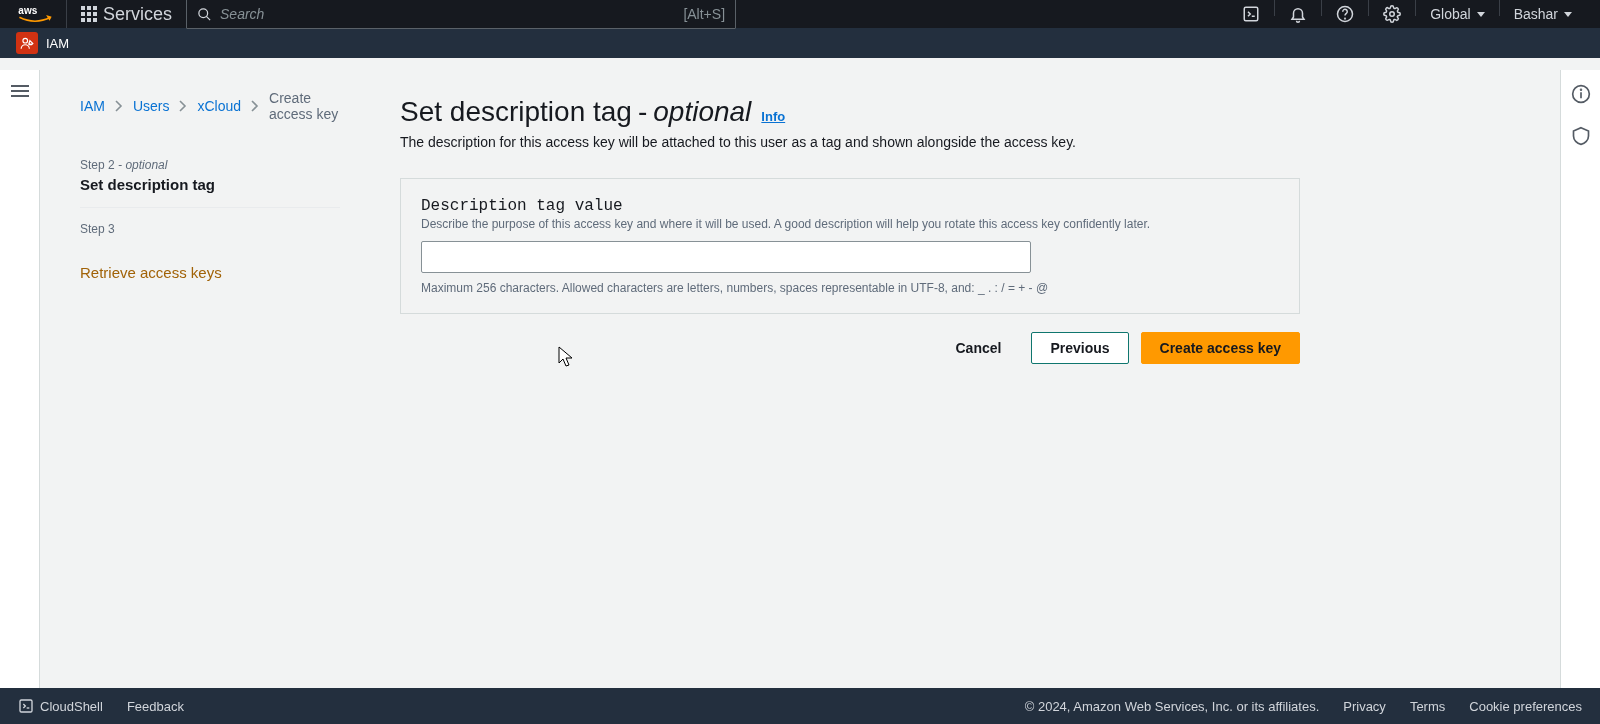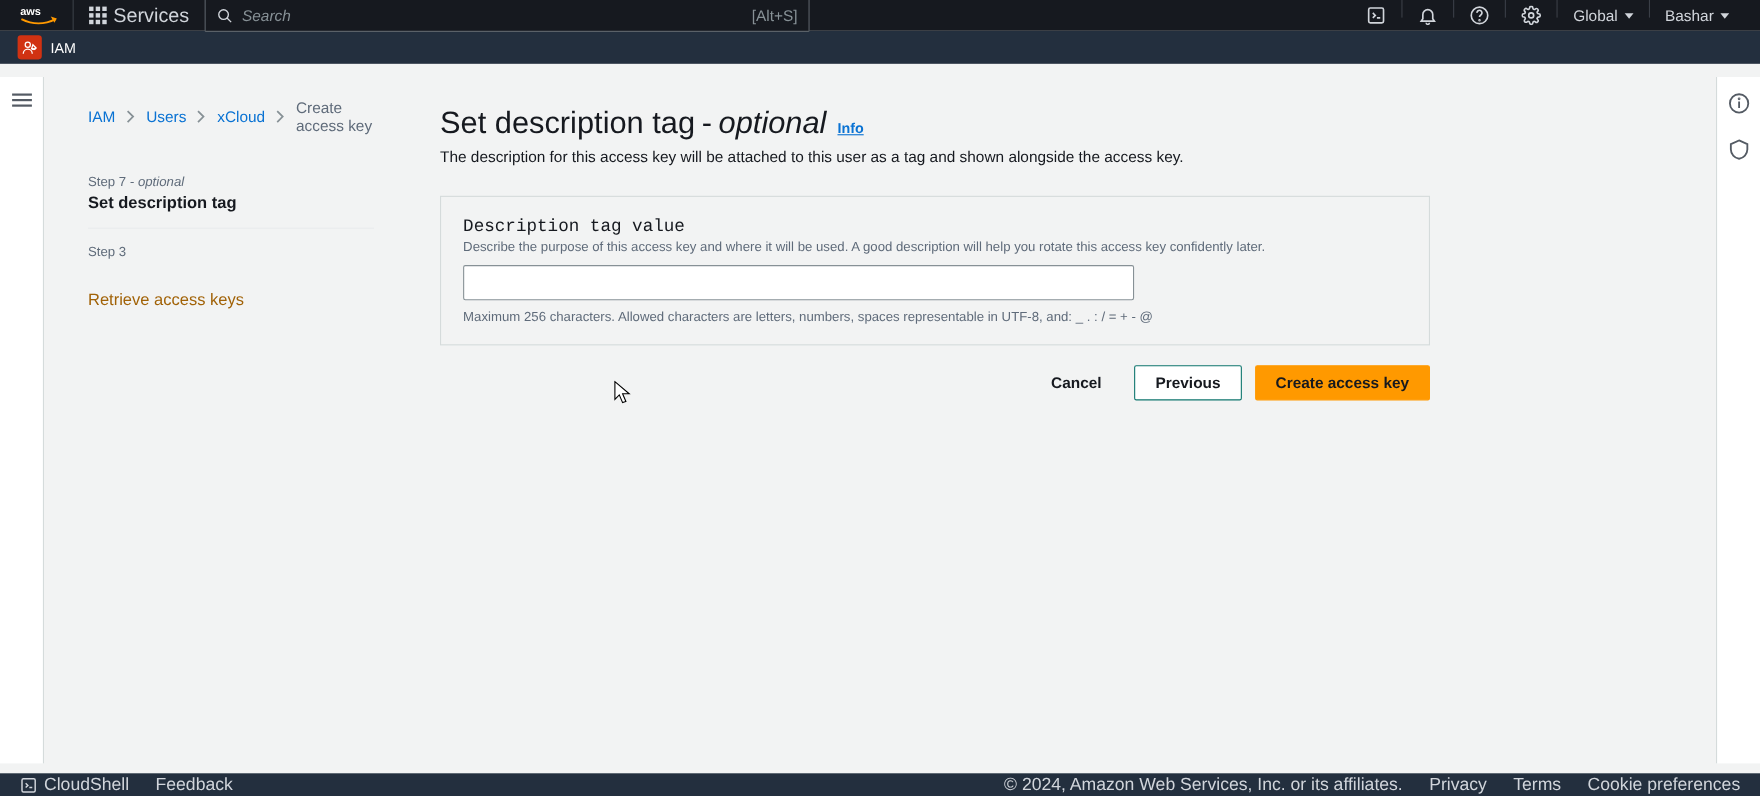--- a/index.html
+++ b/index.html
@@ -129,23 +129,23 @@
   .field-hint { font-size:12px; color:var(--text-muted); margin-top:8px; }
 
   .actions { display:flex; justify-content:flex-end; align-items:center; gap:12px; margin-top:18px; }
   .btn { height:32px; padding:0 18px; font-size:14px; border-radius:2px; cursor:pointer; display:inline-flex; align-items:center; }
   .btn-link { background:none; border:none; color:#16191f; font-weight:700; }
   .btn-outline { background:#fff; border:1px solid #0f766e; color:#16191f; font-weight:700; }
   .btn-primary { background:var(--orange); border:1px solid var(--orange); color:var(--btn-primary-text); font-weight:700; }
 
   
   .footer {
-    position:absolute; left:0; right:0; bottom:0; height:21px;
+    position:absolute; left:0; right:0; bottom:0; height:36px;
     background:var(--top-bg-2); color:#d1d5db;
-    display:flex; align-items:center; padding:0 18px; font-size:16px; gap:24px;text-align:right;
+    display:flex; align-items:center; padding:0 18px; font-size:13px; gap:24px;text-align:right;
   }
   .footer .flex { flex:1; }
   .footer a { color:#d1d5db; text-decoration:none; }
   .cloudshell { display:flex; align-items:center; gap:6px; }
 
   
   .cursor { position:absolute; left:558px; top:346px; pointer-events:none; z-index:9999; }
 </style>
 </head>
 <body>
@@ -271,21 +271,21 @@
         <span class="sep">
             <svg width="8" height="12" viewBox="0 0 8 12">
               <path d="M1 1l5 5-5 5" stroke="#879196" stroke-width="1.6" fill="none"></path>
             </svg>
           </span>
         <span class="current">Create access key</span>
       </nav>
 
       <div class="step">
         <div class="step-label">
-          <span>Step 7</span>
+          <span>Step 2</span>
           <span class="opt">- optional</span>
         </div>
         <div class="step-title-current">Set description tag</div>
       </div>
       <div class="step">
         <div class="step-label">Step 3</div>
         <div class="step-title-future">Retrieve access keys</div>
       </div>
     </div>
 

